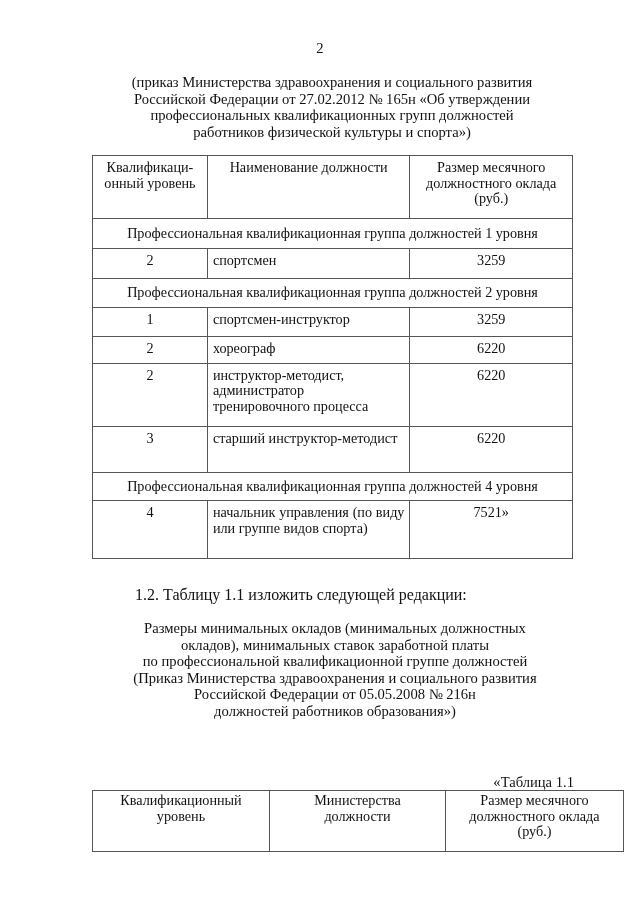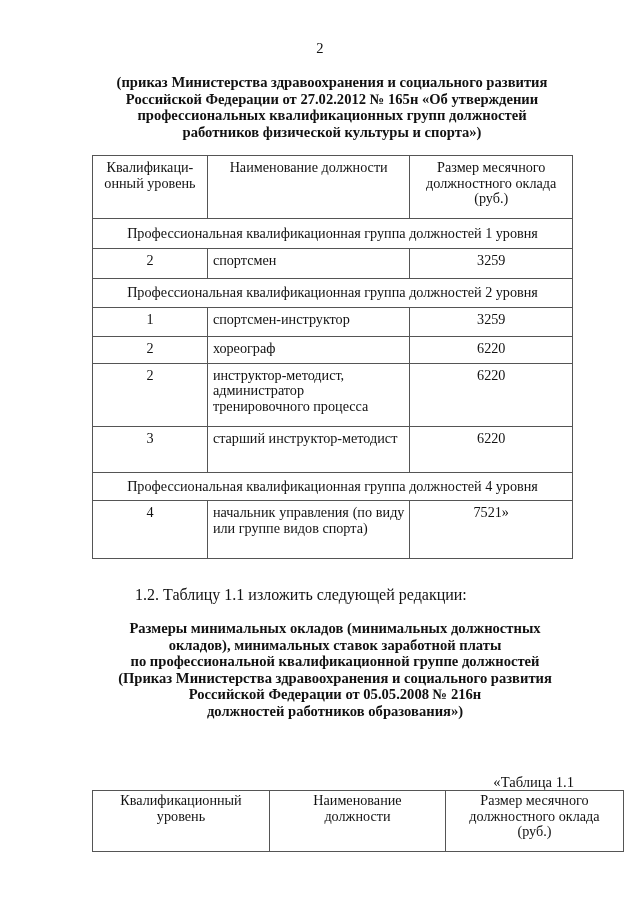--- a/index.html
+++ b/index.html
@@ -2,21 +2,21 @@
 <html><head>
   <meta charset="utf-8">
   <style>
     html, body { margin: 0; padding: 0; background: #ffffff; }
     body {
       width: 640px; height: 905px; position: relative; overflow: hidden;
       font-family: "Liberation Serif", serif; color: #111; font-size: 14.6px;
     }
     .page-num { position: absolute; top: 40px; left: 0; width: 640px; text-align: center; font-size: 14.6px; }
     .center-block { position: absolute; left: 92px; width: 480px; text-align: center; line-height: 16.5px; font-size: 14.6px; }
-    .center-block div { white-space: nowrap; font-weight: bold; }
+    .center-block div { white-space: nowrap; }
     table.t { position: absolute; border-collapse: collapse; font-size: 14.2px; line-height: 15.5px; border-radius: 28px; }
     table.t td { border: 1.3px solid #555; vertical-align: top; padding: 4px 5px; }
     .c { text-align: center; }
     .j { text-align: justify; text-align-last: left; }
     .grp { text-align: center; vertical-align: middle !important; padding: 6px 4px !important; margin-top: 28px; }
     .para { position: absolute; left: 135px; top: 586px; font-size: 16px; white-space: nowrap; }
     .tbl-label { position: absolute; right: 66px; top: 774px; font-size: 14.6px; }
   </style>
 </head>
 <body>
@@ -110,21 +110,21 @@
       <col style="width:160px">
       <col style="width:162px">
     </colgroup>
   <tbody>
       <tr style="height:61px">
     <td class="c" style="padding-top:2px">
       <div>Квалификационный</div>
       <div>уровень</div>
     </td>
     <td class="c" style="padding-top:2px">
-      <div>Наименование</div>
+      <div>Министерства</div>
       <div>должности</div>
     </td>
     <td class="c" style="padding-top:2px">
       <div>Размер месячного</div>
       <div>должностного оклада</div>
       <div>(руб.)</div>
     </td>
   </tr>
 </tbody>
   </table>

